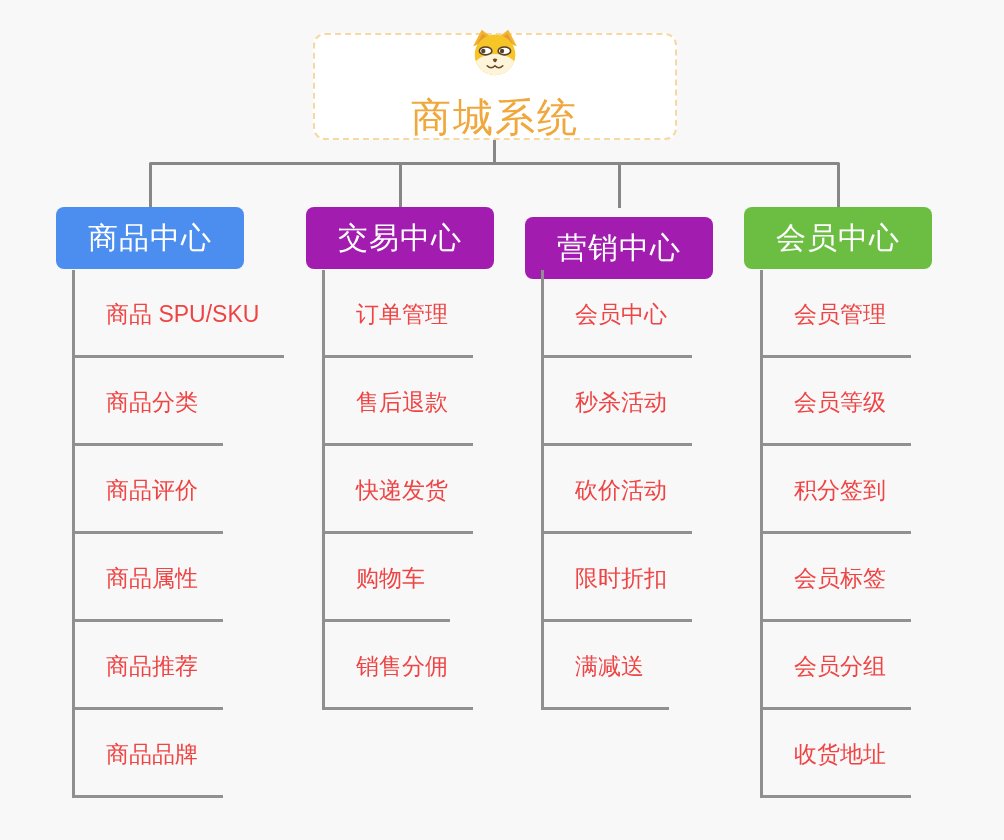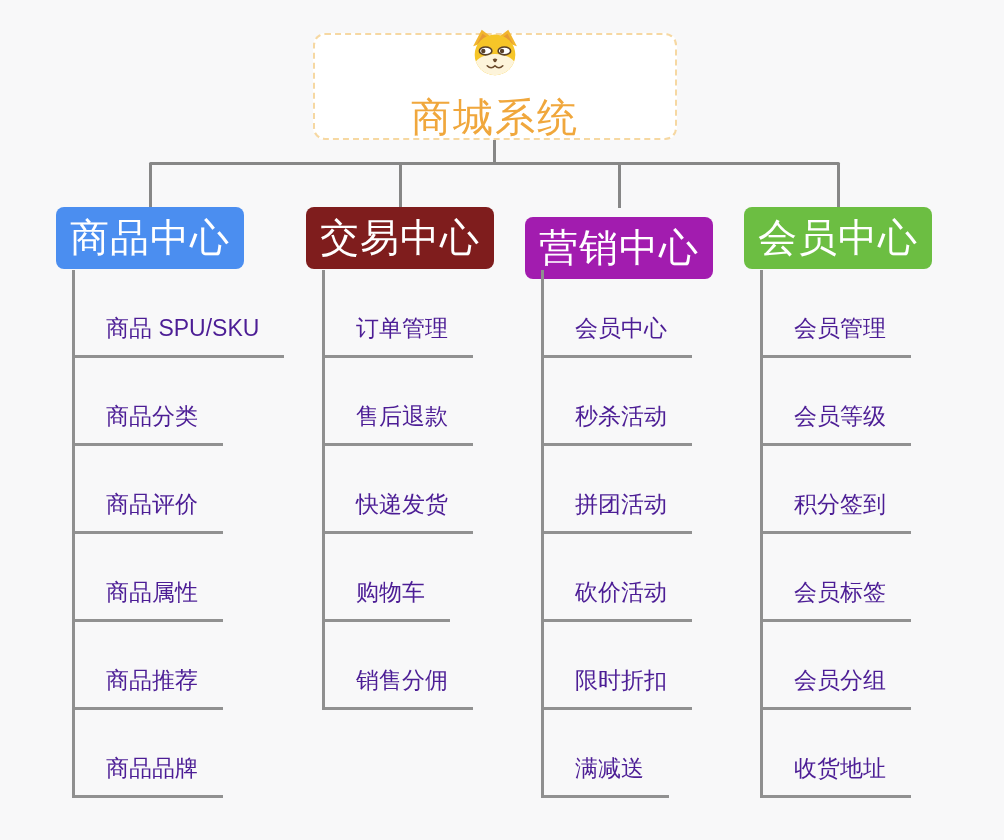--- a/index.html
+++ b/index.html
@@ -28,38 +28,38 @@
   .line { position:absolute; background:#878787; }
   .root-riser   { left:493px; top:140px; width:3px;  height:25px; }
   .spread-bar   { left:149px; top:162px; width:691px; height:3px; border-radius:2px; }
   .drop         { top:163px; width:3px; height:45px; }
 
   
   .branch-node {
     position:absolute; top:207px; width:188px; height:62px;
     border-radius:8px;
     display:flex; align-items:center; justify-content:center;
-    color:#ffffff; font-size:39px; font-weight:500; letter-spacing:1px;
+    color:#ffffff; font-size:30px; font-weight:500; letter-spacing:1px;
     white-space:nowrap;
   }
 
   
   .leaf-col {
     position:absolute; top:270px;
     border-left:3px solid #8f8f8f;
   }
   .leaf {
     height:88px;
     display:flex; align-items:flex-end;
   }
   .leaf-label {
     display:inline-block;
-    padding:0 25px 11px 31px;
+    padding:0 25px 25px 31px;
     border-bottom:3px solid #919191;
-    font-size:23px; color:#4c1d95;
+    font-size:23px; color:#ef4444;
     white-space:nowrap;
   }
 </style>
 </head>
 <body>
 
 <div class="root-node">
   <svg class="dog-icon" viewBox="0 0 64 60" aria-hidden="true">
     <defs>
       <clipPath id="headClip">
@@ -116,21 +116,21 @@
         <div class="leaf">
           <span class="leaf-label">商品推荐</span>
         </div>
         <div class="leaf">
           <span class="leaf-label">商品品牌</span>
         </div>
       </div>
   </div>
 
   <div>
-    <div class="branch-node" style="left: 306px; background: #7f1d1d;">交易中心</div>
+    <div class="branch-node" style="left: 306px; background: #a21caf;">交易中心</div>
     <div class="leaf-col" style="left: 322px;">
         <div class="leaf">
           <span class="leaf-label">订单管理</span>
         </div>
         <div class="leaf">
           <span class="leaf-label">售后退款</span>
         </div>
         <div class="leaf">
           <span class="leaf-label">快递发货</span>
         </div>
@@ -144,23 +144,20 @@
   </div>
 
   <div>
     <div class="branch-node" style="left: 525px; background: #a21caf; margin-top: 10px;">营销中心</div>
     <div class="leaf-col" style="left: 541px;">
         <div class="leaf">
           <span class="leaf-label">会员中心</span>
         </div>
         <div class="leaf">
           <span class="leaf-label">秒杀活动</span>
-        </div>
-        <div class="leaf">
-          <span class="leaf-label">拼团活动</span>
         </div>
         <div class="leaf">
           <span class="leaf-label">砍价活动</span>
         </div>
         <div class="leaf">
           <span class="leaf-label">限时折扣</span>
         </div>
         <div class="leaf">
           <span class="leaf-label">满减送</span>
         </div>

